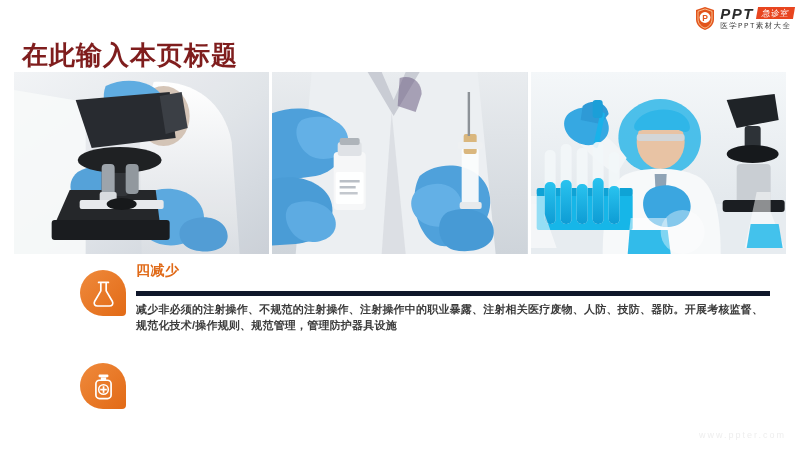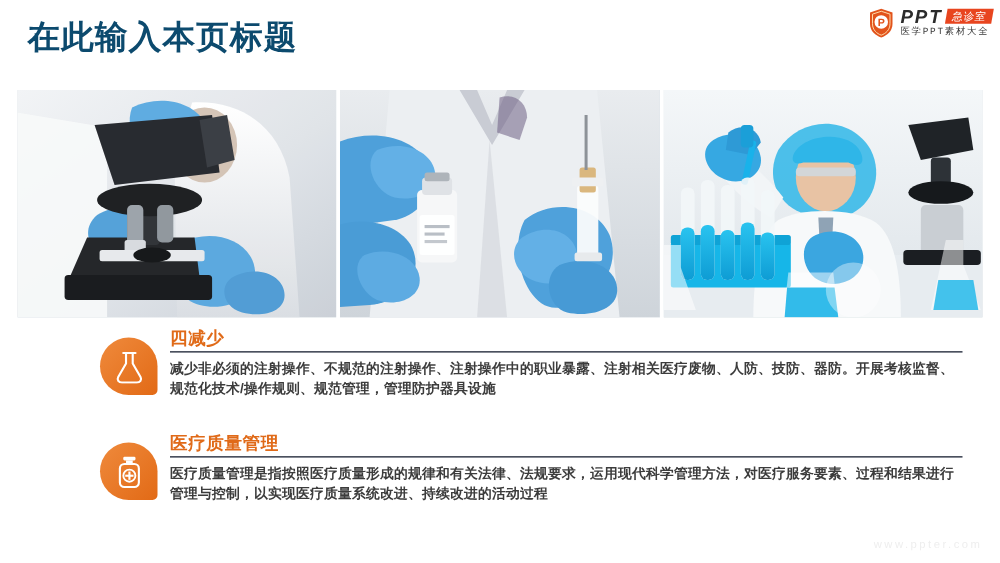--- a/index.html
+++ b/index.html
@@ -63,24 +63,24 @@
     color: #3a3a3a;
     letter-spacing: 1.4px;
     margin-top: 2.5px;
     font-family: Liberation Mono, monospace;
   }
 
   
   .page-title {
     position: absolute;
     left: 22px;
-    top: 12px;
+    top: 38px;
     font-size: 26px;
     font-weight: bold;
-    color: #0c4a6e;
+    color: #7f1d1d;
     letter-spacing: 1px;
   }
 
   
   .photo-strip {
     position: absolute;
     left: 14px;
     top: 72px;
     width: 772px;
     height: 182px;
@@ -122,22 +122,22 @@
   }
   .bullet-icon svg { display: block; }
   .bullet-body {
     margin-left: 56px;
   }
   .bullet-head {
     font-size: 14px;
     font-weight: bold;
     color: #e06a18;
     letter-spacing: 0.5px;
-    padding-bottom: 1px;
-    border-bottom: 1px solid #0f172a;
+    padding-bottom: 11px;
+    border-bottom: 5px solid #0f172a;
     margin-bottom: 5px;
   }
   .bullet-text {
     font-size: 11px;
     color: #3c3c3c;
     line-height: 16px;
     letter-spacing: 0.2px;
     font-weight: bold;
   }
 
@@ -339,21 +339,17 @@
     <div class="bullet-icon">
       <svg viewBox="0 0 28 30" width="25" height="27">
         <rect x="8.5" y="1.5" width="11" height="3.2" rx="1.2" fill="#ffffff"></rect>
         <rect x="11" y="4.7" width="6" height="3.4" fill="#ffffff"></rect>
         <rect x="5.5" y="8" width="17" height="20.5" rx="4" fill="none" stroke="#ffffff" stroke-width="1.9"></rect>
         <circle cx="14" cy="18.4" r="5.4" fill="none" stroke="#ffffff" stroke-width="1.7"></circle>
         <rect x="13.1" y="14.7" width="1.9" height="7.4" fill="#ffffff"></rect>
         <rect x="10.3" y="17.5" width="7.4" height="1.9" fill="#ffffff"></rect>
       </svg>
     </div>
-    <div class="bullet-body">
-      <div class="bullet-head">医疗质量管理</div>
-      <div class="bullet-text">医疗质量管理是指按照医疗质量形成的规律和有关法律、法规要求，运用现代科学管理方法，对医疗服务要素、过程和结果进行管理与控制，以实现医疗质量系统改进、持续改进的活动过程</div>
-    </div>
   </div>
 
 </div>
 
 <div class="watermark">www.ppter.com</div>
 
 </body></html>

